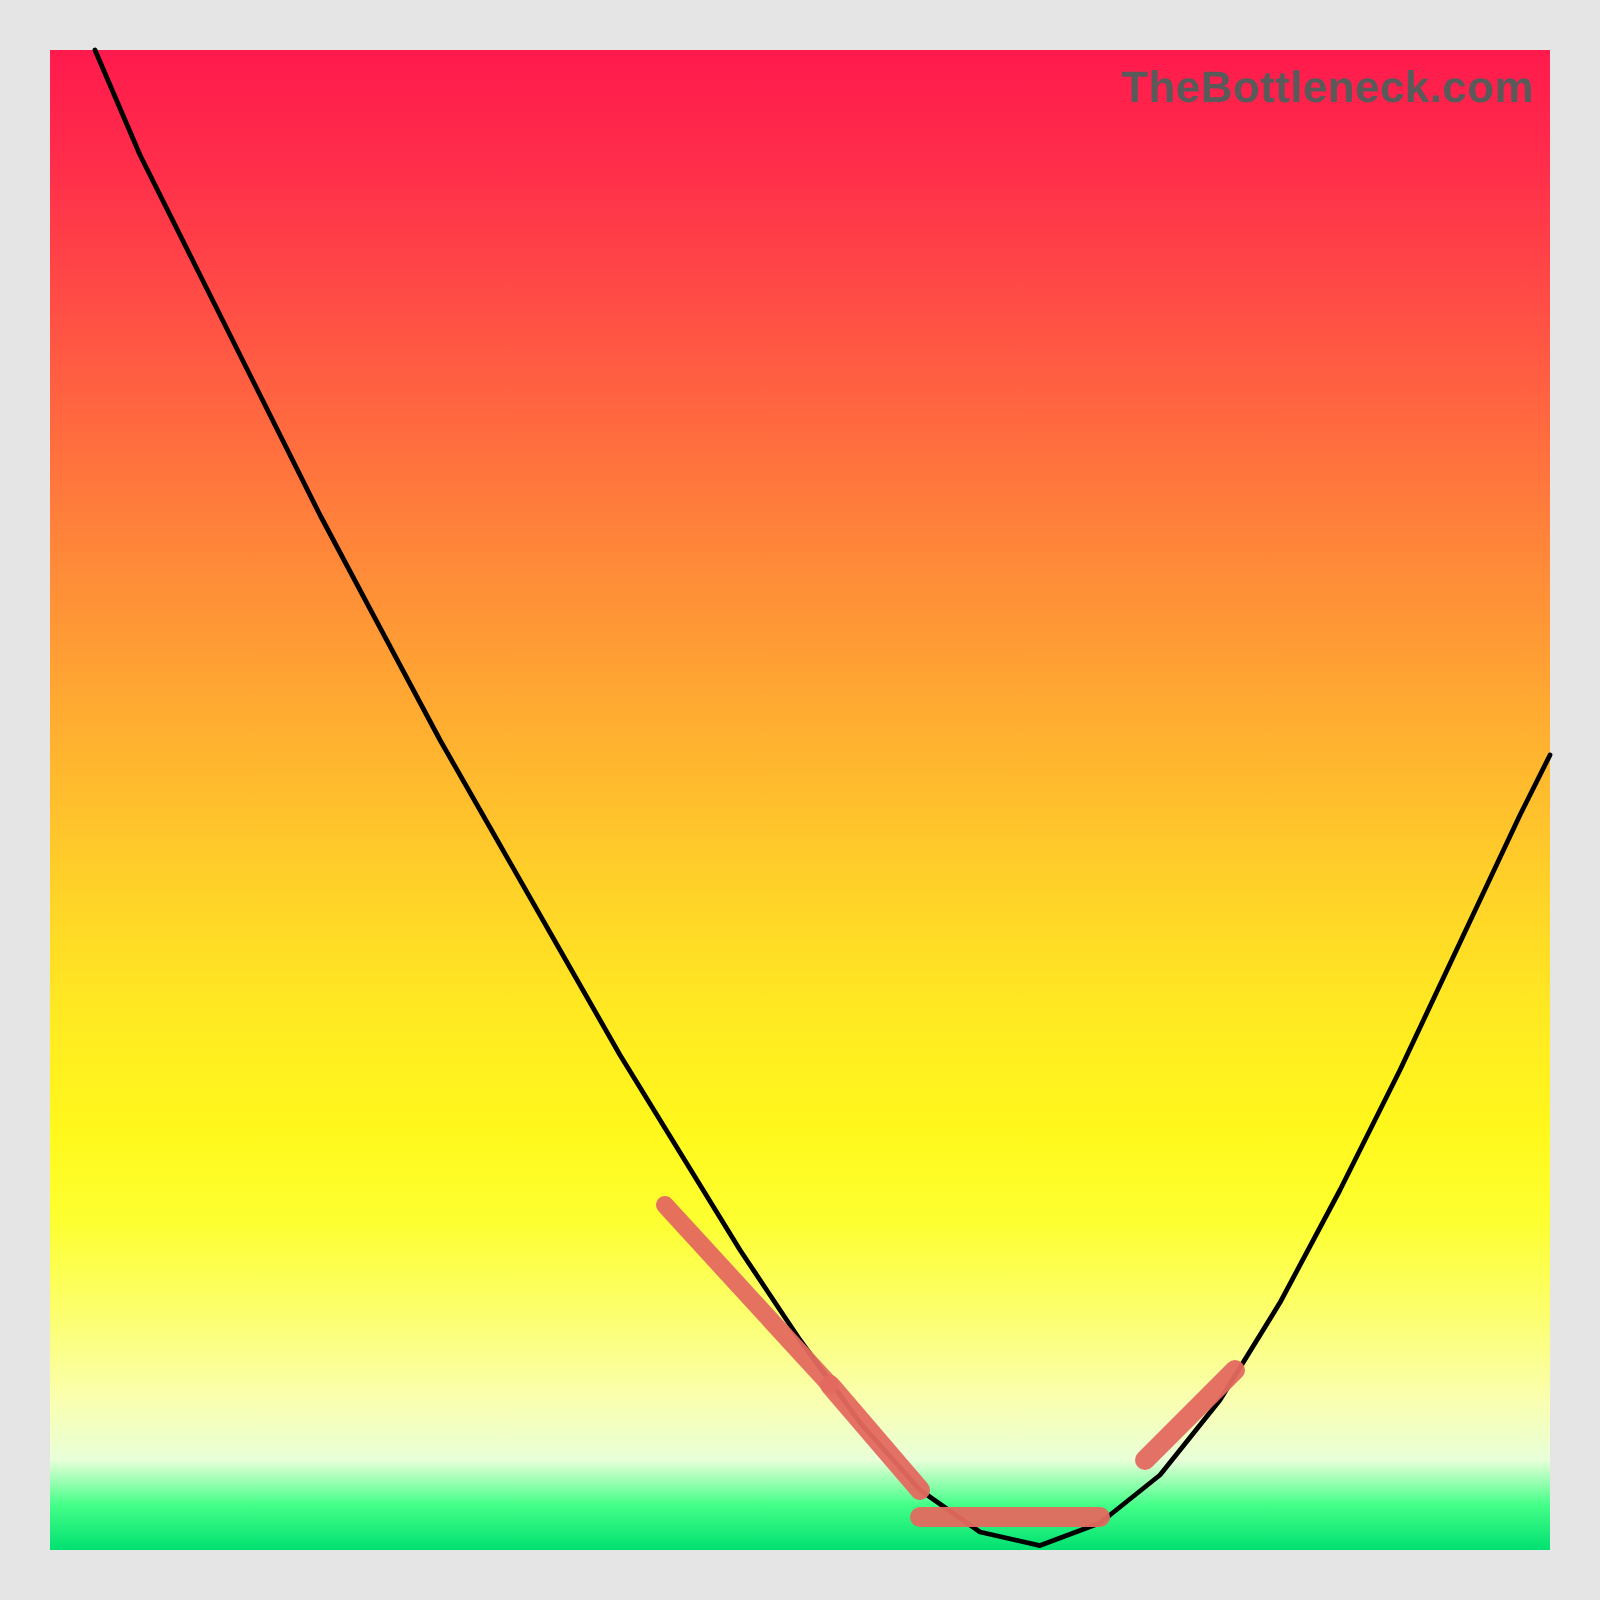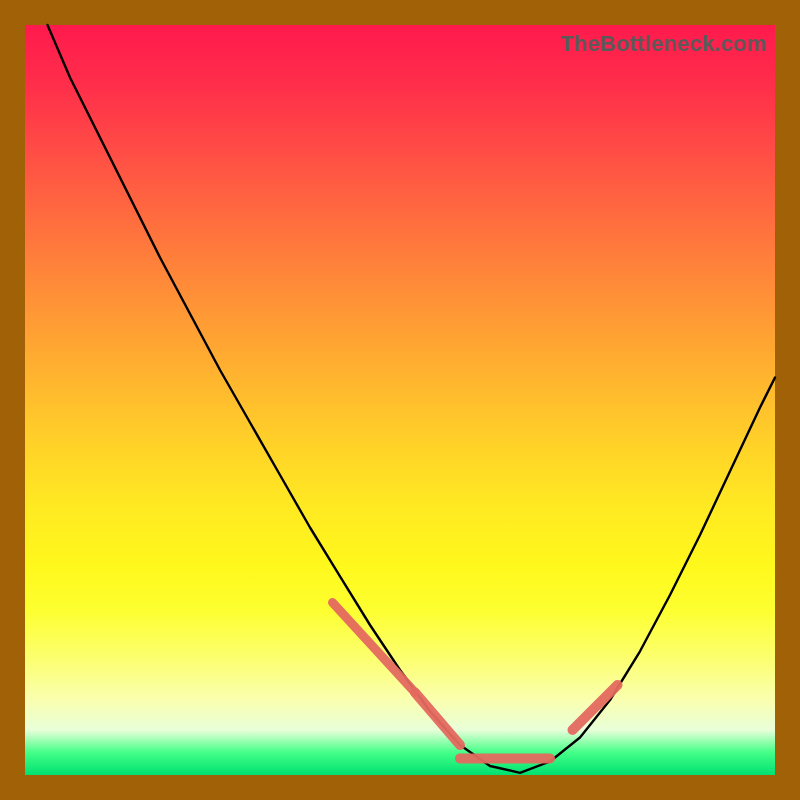--- a/index.html
+++ b/index.html
@@ -1,21 +1,21 @@
 <!DOCTYPE html>
 <html><head>
 <meta charset="utf-8">
 <style>
   * { margin: 0; padding: 0; box-sizing: border-box; }
   html, body { width: 800px; height: 800px; overflow: hidden; background: #000; }
   .frame {
     position: relative;
     width: 800px;
     height: 800px;
-    background: #a16207;
+    background: #e5e5e5;
   }
   .plot {
     position: absolute;
     left: 25px;
     top: 25px;
     width: 750px;
     height: 750px;
     background: linear-gradient(to bottom,
       #ff1a4d 0%,
       #ff2e4a 8%,

